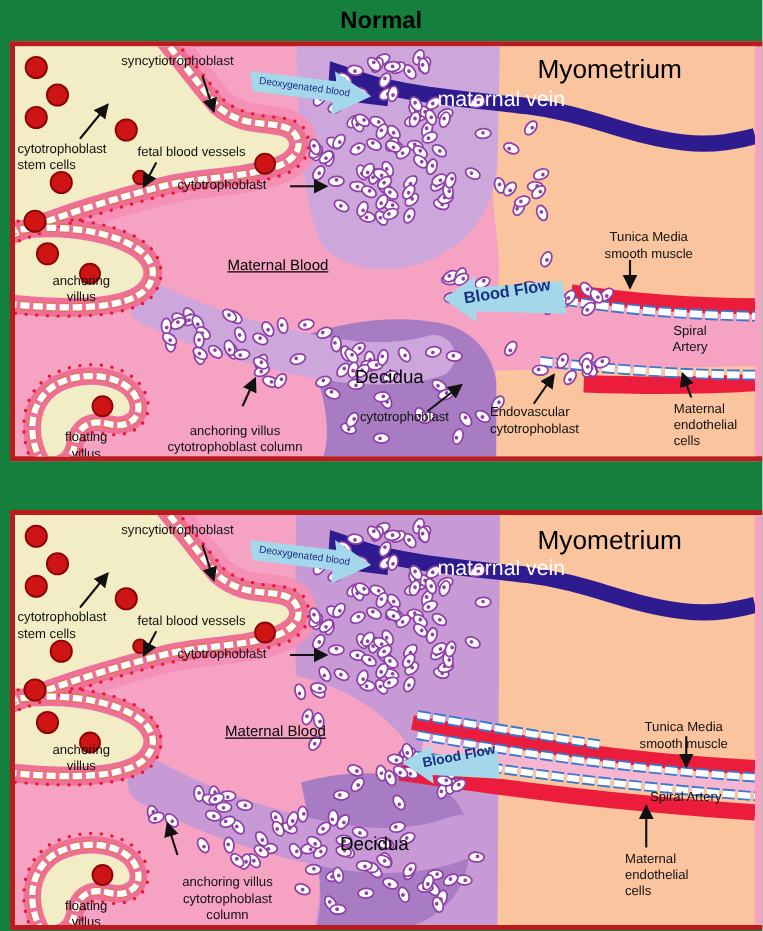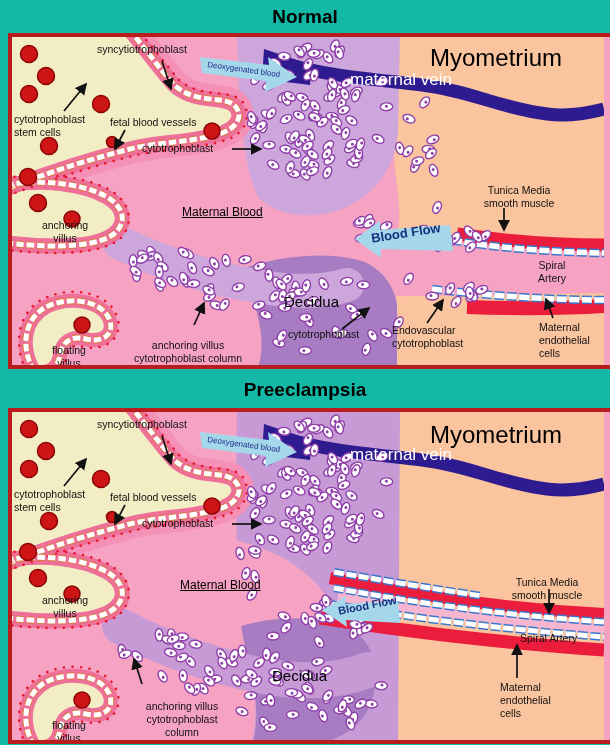--- a/index.html
+++ b/index.html
@@ -1,24 +1,24 @@
 <!DOCTYPE html>
 <html><head>
 <meta charset="utf-8">
 <style>
   html,body{margin:0;padding:0;background:#fff;}
-  .figure{position:relative;width:610px;height:745px;background:#14b8a6;font-family:"Liberation Sans",sans-serif;overflow:hidden;}
+  .figure{position:relative;width:610px;height:745px;background:#15803d;font-family:"Liberation Sans",sans-serif;overflow:hidden;}
   .ptitle{position:absolute;left:0;width:610px;text-align:center;font-weight:bold;font-size:19px;color:#000;}
   .panel{position:absolute;left:8px;width:590px;height:328px;border:4px solid #b91c1c;overflow:hidden;background:#f6a3c3;padding-left:36px;}
   .panel svg{position:absolute;left:0;top:0;}
   .lb{position:absolute;font-size:10.5px;line-height:1.22;color:#111;white-space:pre-line;}
   .ctr{text-align:center;margin-top:12px;}
   .big{font-size:12px;color:#000;text-decoration:underline;}
   .big2{font-size:15px;color:#000;}
-  .huge{font-size:24px;color:#000;}
+  .huge{font-size:21px;color:#000;}
   .white{color:#fff;font-size:17px;}
   .deox{font-size:8px;color:#1c2c86;transform:rotate(8deg);transform-origin:left top;}
   .bflow{color:#16307e;font-weight:bold;transform:rotate(-9deg);transform-origin:left top;}
 </style>
 </head>
 <body>
 
 <div class="figure">
 
   <svg width="0" height="0" style="position:absolute">
@@ -874,21 +874,20 @@
 smooth muscle</div>
     <div class="lb ctr" style="left:510px;top:210px;width:60px">Spiral
 Artery</div>
     <div class="lb" style="left:527px;top:284px">Maternal
 endothelial
 cells</div>
     <div class="lb huge" style="left:418px;top:6px">Myometrium</div>
     <div class="lb white" style="left:338px;top:33px">maternal vein</div>
   </div>
 
-  <div class="ptitle" style="top:379px">Preeclampsia</div>
 
   <div class="panel" style="top:408px">
     <svg width="592" height="330" viewBox="0 0 592 330">
       <path d="M385,-6 C378,28 392,60 384,95 C377,130 393,165 385,200 C378,235 390,270 383,300 C381,316 387,326 384,336 L598,336 L598,-6 Z" fill="#f9c49e"></path>
       <path d="M225,-6 L388,-6 L386,336 L238,336 C252,292 236,248 229,206 C223,148 224,60 225,-6 Z" fill="#c79ad6"></path>
       <path d="M222,128 C268,138 298,160 316,186 C324,198 322,208 310,214 C278,226 244,224 222,216 Z" fill="#f6a3c3"></path>
       <path d="M229,214 C262,204 302,204 332,214 C358,224 368,250 362,280 C356,312 330,328 298,334 L240,334 C252,296 236,254 229,214 Z" fill="#a87cc2"></path>
       <path d="M108,214 C150,236 200,254 252,264 C295,272 330,268 356,258" fill="none" stroke="#c79ad6" stroke-width="36" stroke-linecap="round"></path>
       <use href="#villi"></use>
       <use href="#veinart"></use>

